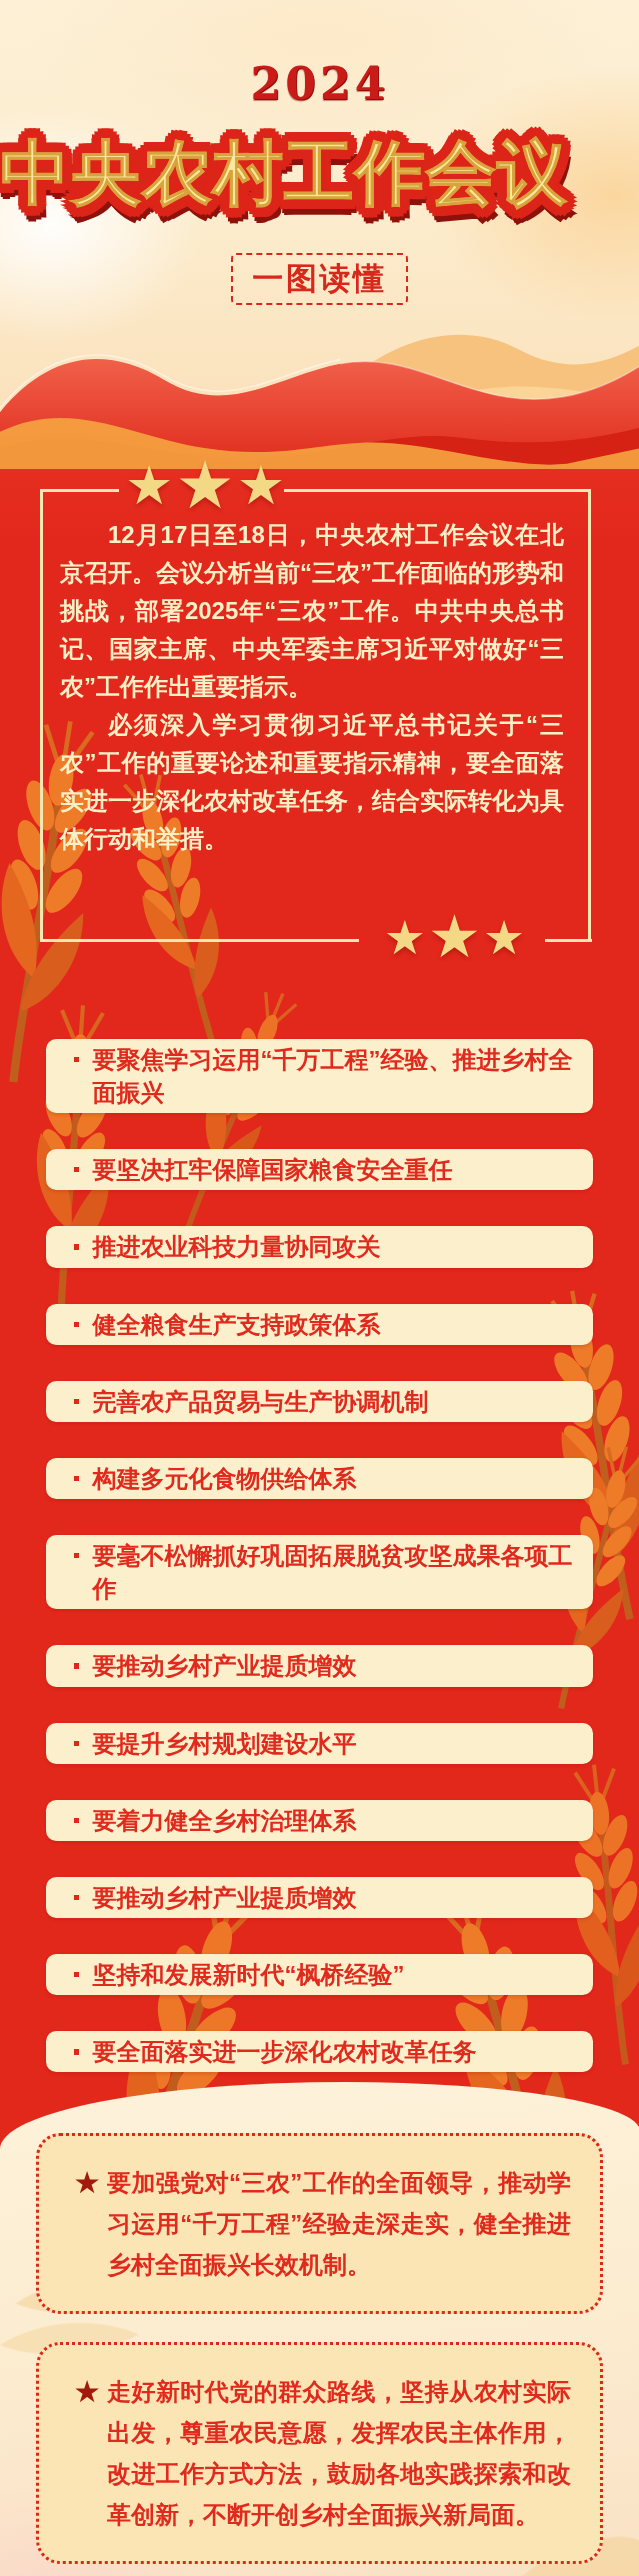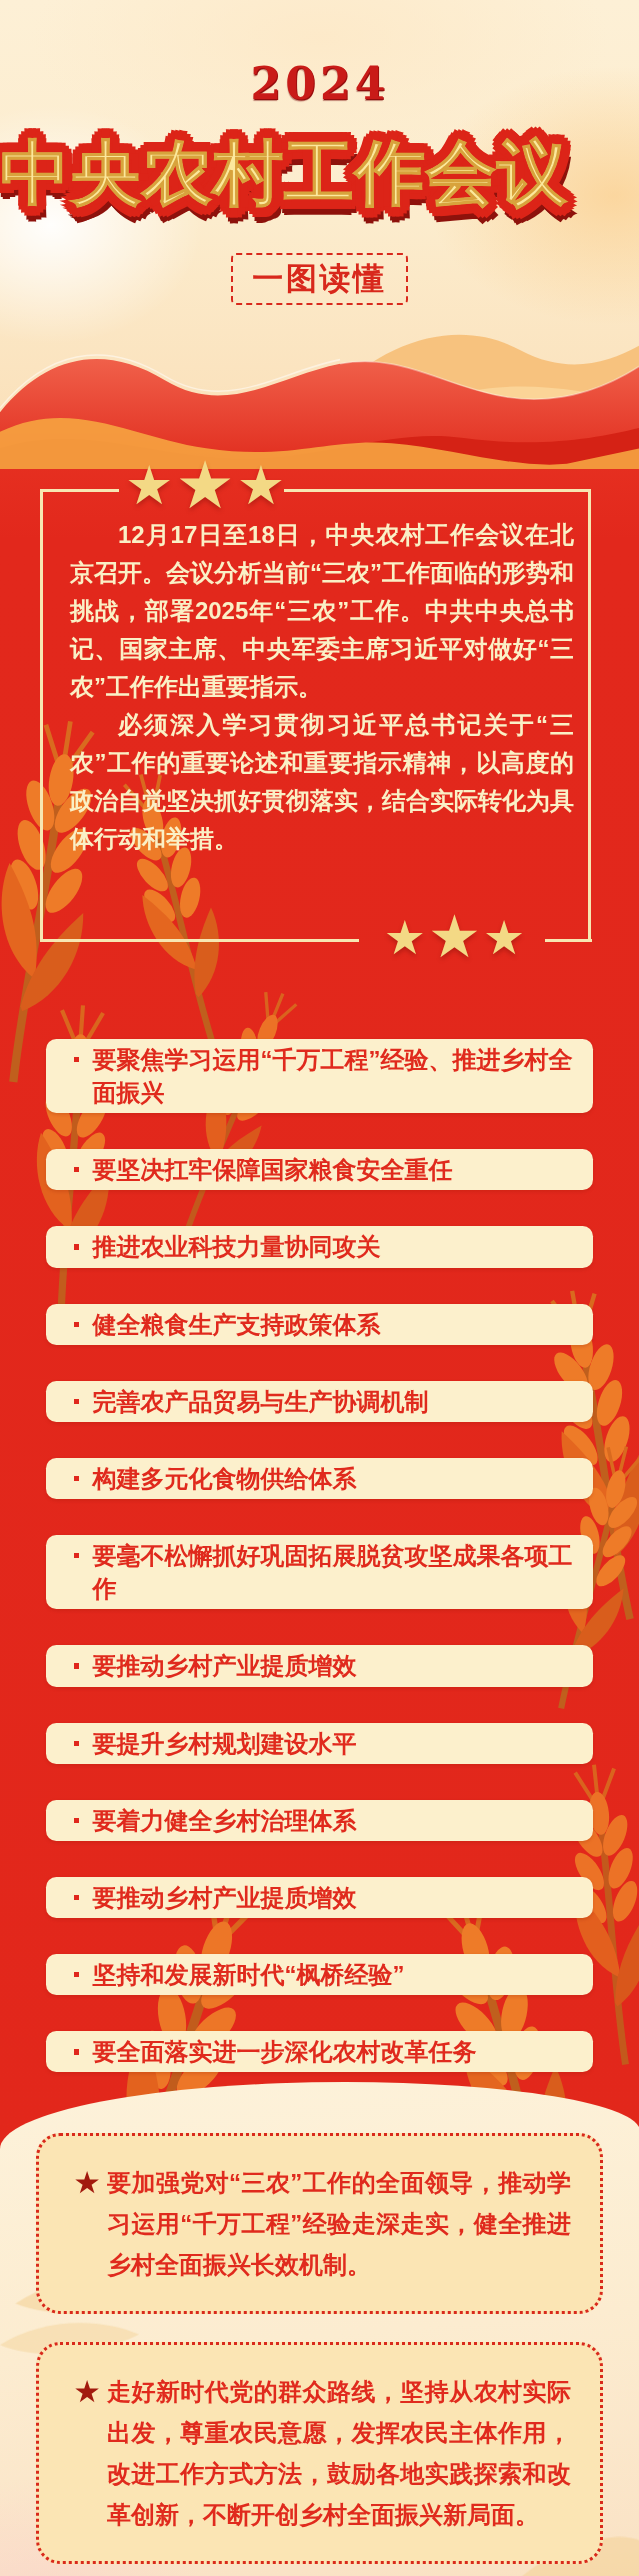--- a/index.html
+++ b/index.html
@@ -52,21 +52,21 @@
   .stars-top{position:absolute;left:120px;top:452px;width:170px;z-index:4;
     display:flex;justify-content:center;align-items:center;gap:2.1px;}
   .stars-bottom{position:absolute;left:372px;top:908px;width:165px;z-index:4;
     display:flex;justify-content:center;align-items:center;gap:2.1px;}
   .star{color:#f3d985;line-height:1;text-shadow:0 3.1px 4.6px rgba(110,12,6,.35);}
   .stars-top .star{font-size:54px;}
   .stars-top .star.mid{font-size:66px;}
   .stars-bottom .star{font-size:47px;}
   .stars-bottom .star.mid{font-size:59px;}
 
-  .intro-text{position:absolute;left:70px;top:516px;width:504px;z-index:4;
+  .intro-text{position:absolute;left:60px;top:516px;width:504px;z-index:4;
     font-size:24px;line-height:38px;font-weight:700;color:#faf0c6;text-align:justify;}
   .intro-text p{margin:0;text-indent:2em;}
 
   
   .cards{position:absolute;left:46px;top:1039px;width:547px;z-index:3;
     display:flex;flex-direction:column;gap:36px;}
   .card{background:#fcf0cc;border-radius:10.3px;min-height:41px;box-sizing:border-box;
     padding:4.1px 14.4px 4.1px 28px;display:flex;align-items:flex-start;
     box-shadow:0 1.5px 3.1px rgba(140,20,8,.18);}
   .card .dot{flex:0 0 5.2px;width:5.2px;height:5.2px;background:#e0271c;margin:14px 13.4px 0 0;}
@@ -156,21 +156,21 @@
   <div class="fline fl-bot-b"></div>
 
   <div class="stars-top">
     <span class="star">★</span>
     <span class="star mid">★</span>
     <span class="star">★</span>
   </div>
 
   <div class="intro-text">
     <p>12月17日至18日，中央农村工作会议在北京召开。会议分析当前“三农”工作面临的形势和挑战，部署2025年“三农”工作。中共中央总书记、国家主席、中央军委主席习近平对做好“三农”工作作出重要指示。</p>
-    <p>必须深入学习贯彻习近平总书记关于“三农”工作的重要论述和重要指示精神，以高度的政治自觉坚决抓好贯彻落实，结合实际转化为具体行动和举措。</p>
+    <p>必须深入学习贯彻习近平总书记关于“三农”工作的重要论述和重要指示精神，要全面落实进一步深化农村改革任务，结合实际转化为具体行动和举措。</p>
   </div>
 
   <div class="stars-bottom">
     <span class="star">★</span>
     <span class="star mid">★</span>
     <span class="star">★</span>
   </div>
 
   <div class="cards">
     <div class="card">

